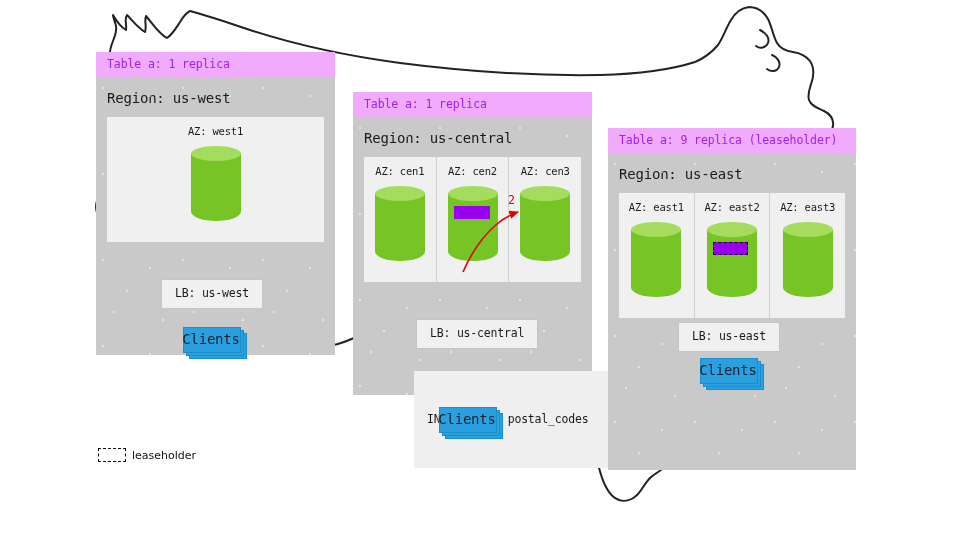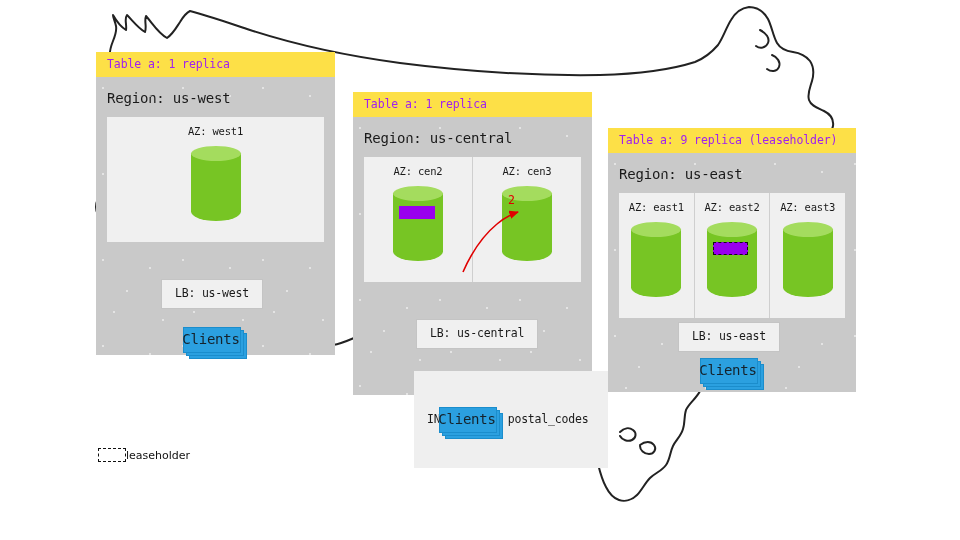--- a/index.html
+++ b/index.html
@@ -10,21 +10,21 @@
     font-family:"DejaVu Sans Mono","Liberation Mono",monospace;
   }
   #stage{position:absolute;left:0;top:0;width:960px;height:540px;}
 
   
   #us-map{position:absolute;left:0;top:0;width:960px;height:540px;}
 
   
   .region-panel{position:absolute;}
   .panel-header{
-    background:#fde047;
+    background:#f0abfc;
     color:#a020f0;
     font-size:11.5px;
     letter-spacing:-0.1px;
     padding:6px 0 6px 11px;
     white-space:nowrap;
     line-height:13px;
   }
   .panel-body{
     background:#c9c9c9;
     padding:0;
@@ -121,21 +121,21 @@
     color:#1a1a1a;
     line-height:15px;
     padding:11px 13px;
     white-space:pre;
     letter-spacing:-0.2px;
   }
 
   
   .legend{
     position:absolute;
-    display:flex;align-items:center;
+    display:flex;align-items:center;gap:6px;
   }
   .legend .swatch{
     width:26px;height:12px;
     border:1.5px dashed #111111;
     background:transparent;
   }
   .legend .legend-text{
     font-family:"DejaVu Sans","Liberation Sans",sans-serif;
     font-size:11px;color:#111111;
   }
@@ -247,20 +247,27 @@
     </div>
   </div>
 
   <div class="region-panel" id="panel-central" style="left:353px;top:92px;width:239px;">
     <div class="panel-header">Table a: 1 replica</div>
     <div class="panel-body" style="height:278px;">
       <div class="noise"></div>
       <div class="region-title">Region: us-central</div>
       <div class="az-container" style="height:125px;">
         <div class="az-cell">
+          <span class="az-label">AZ: cen1</span>
+          <div class="cyl" style="width:50px;height:82px;">
+            <div class="body" style="height:68px;"></div>
+            <div class="top" style="height:15px;"></div>
+          </div>
+        </div>
+        <div class="az-cell">
           <span class="az-label">AZ: cen2</span>
           <div class="cyl" style="width:50px;height:82px;">
             <div class="body" style="height:68px;"></div>
             <div class="top" style="height:15px;"></div>
             <div class="replica" style="left:6px;top:20px;width:36px;height:13px;"></div>
           </div>
         </div>
         <div class="az-cell">
           <span class="az-label">AZ: cen3</span>
           <div class="cyl" style="width:50px;height:82px;">
@@ -274,21 +281,21 @@
     <div class="clients" style="left:86px;top:315px;width:62px;height:30px;">
       <div class="sheet s3" style="width:56px;height:24px;"></div>
       <div class="sheet s2" style="width:56px;height:24px;"></div>
       <div class="sheet s1" style="width:56px;height:24px;"></div>
       <div class="label" style="width:56px;height:24px;">Clients</div>
     </div>
   </div>
 
   <div class="region-panel" id="panel-east" style="left:608px;top:128px;width:248px;">
     <div class="panel-header">Table a: 9 replica (leaseholder)</div>
-    <div class="panel-body" style="height:239px;">
+    <div class="panel-body" style="height:317px;">
       <div class="noise"></div>
       <div class="region-title">Region: us-east</div>
       <div class="az-container" style="height:125px;">
         <div class="az-cell">
           <span class="az-label">AZ: east1</span>
           <div class="cyl" style="width:50px;height:82px;">
             <div class="body" style="height:68px;"></div>
             <div class="top" style="height:15px;"></div>
           </div>
         </div>

